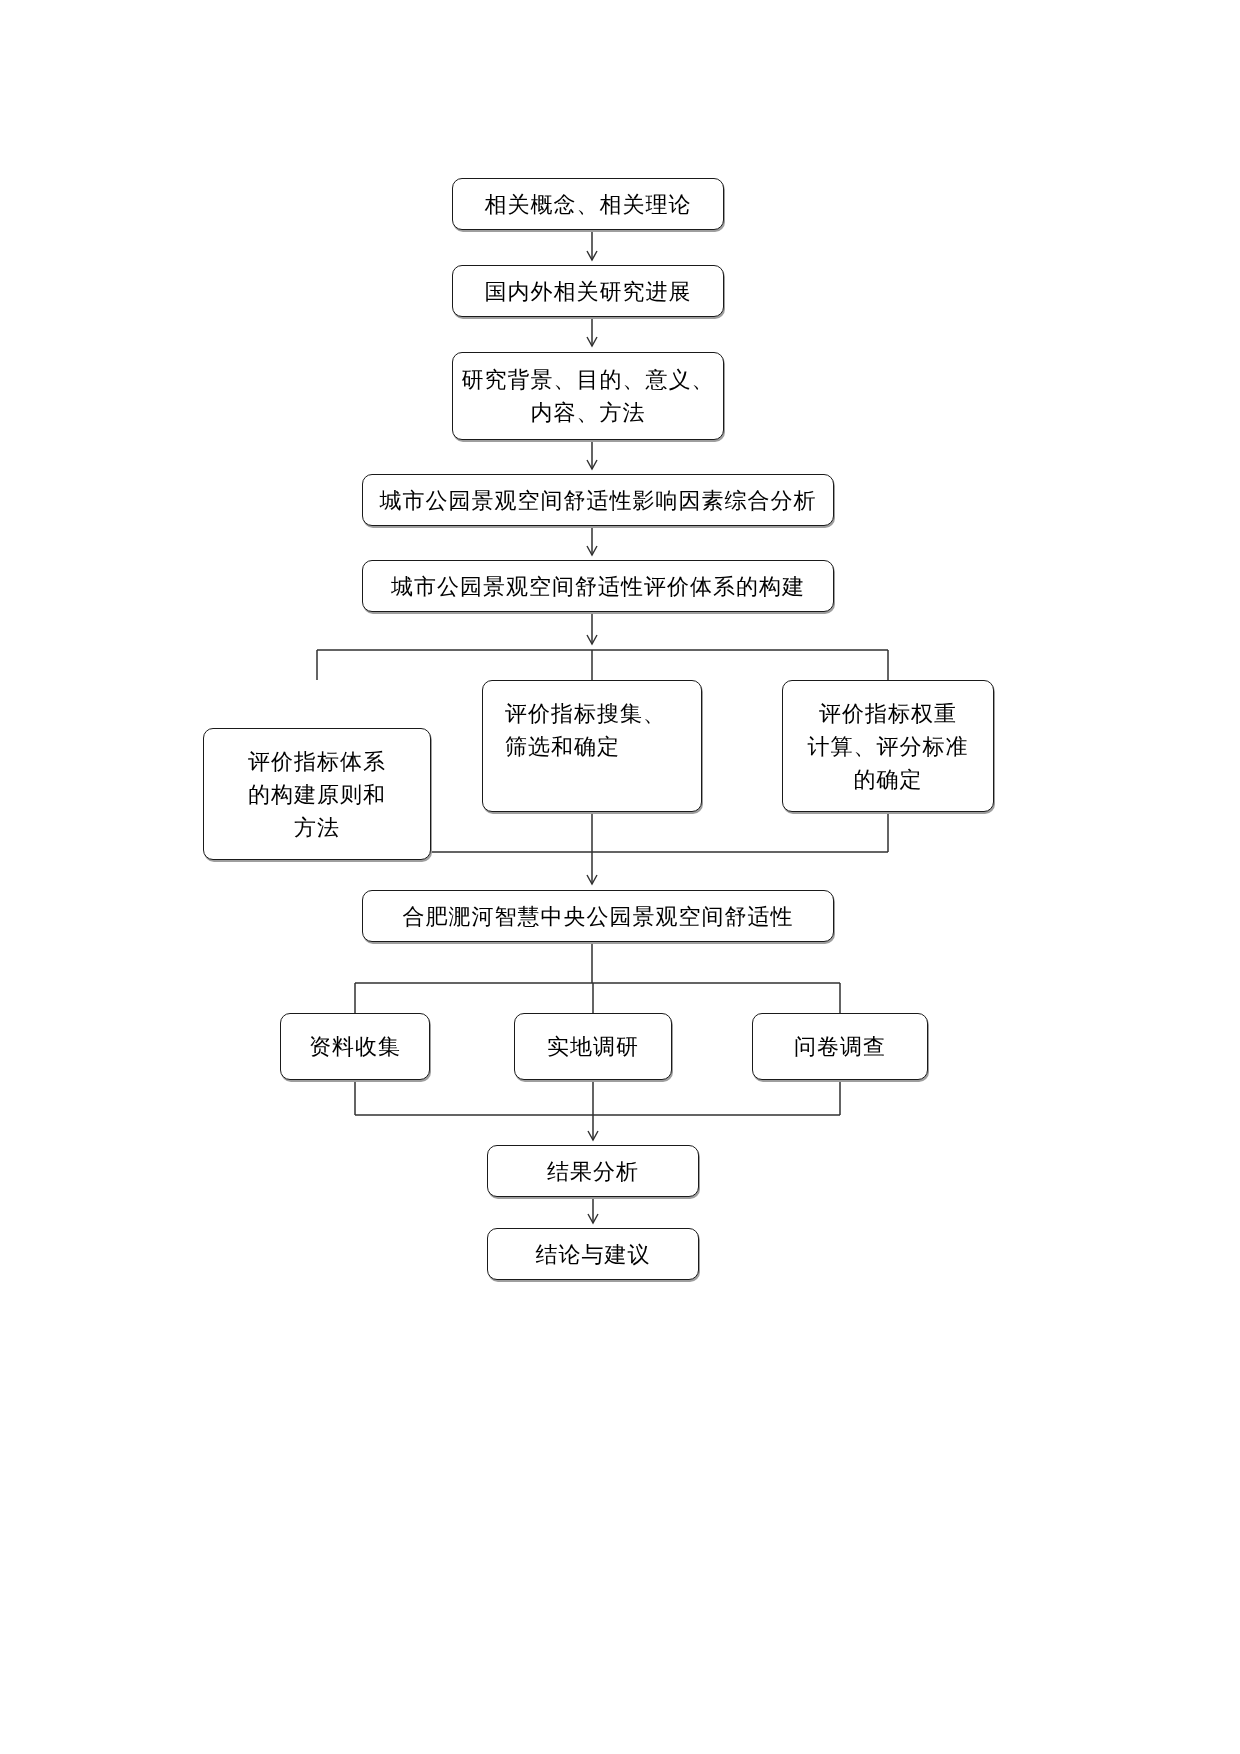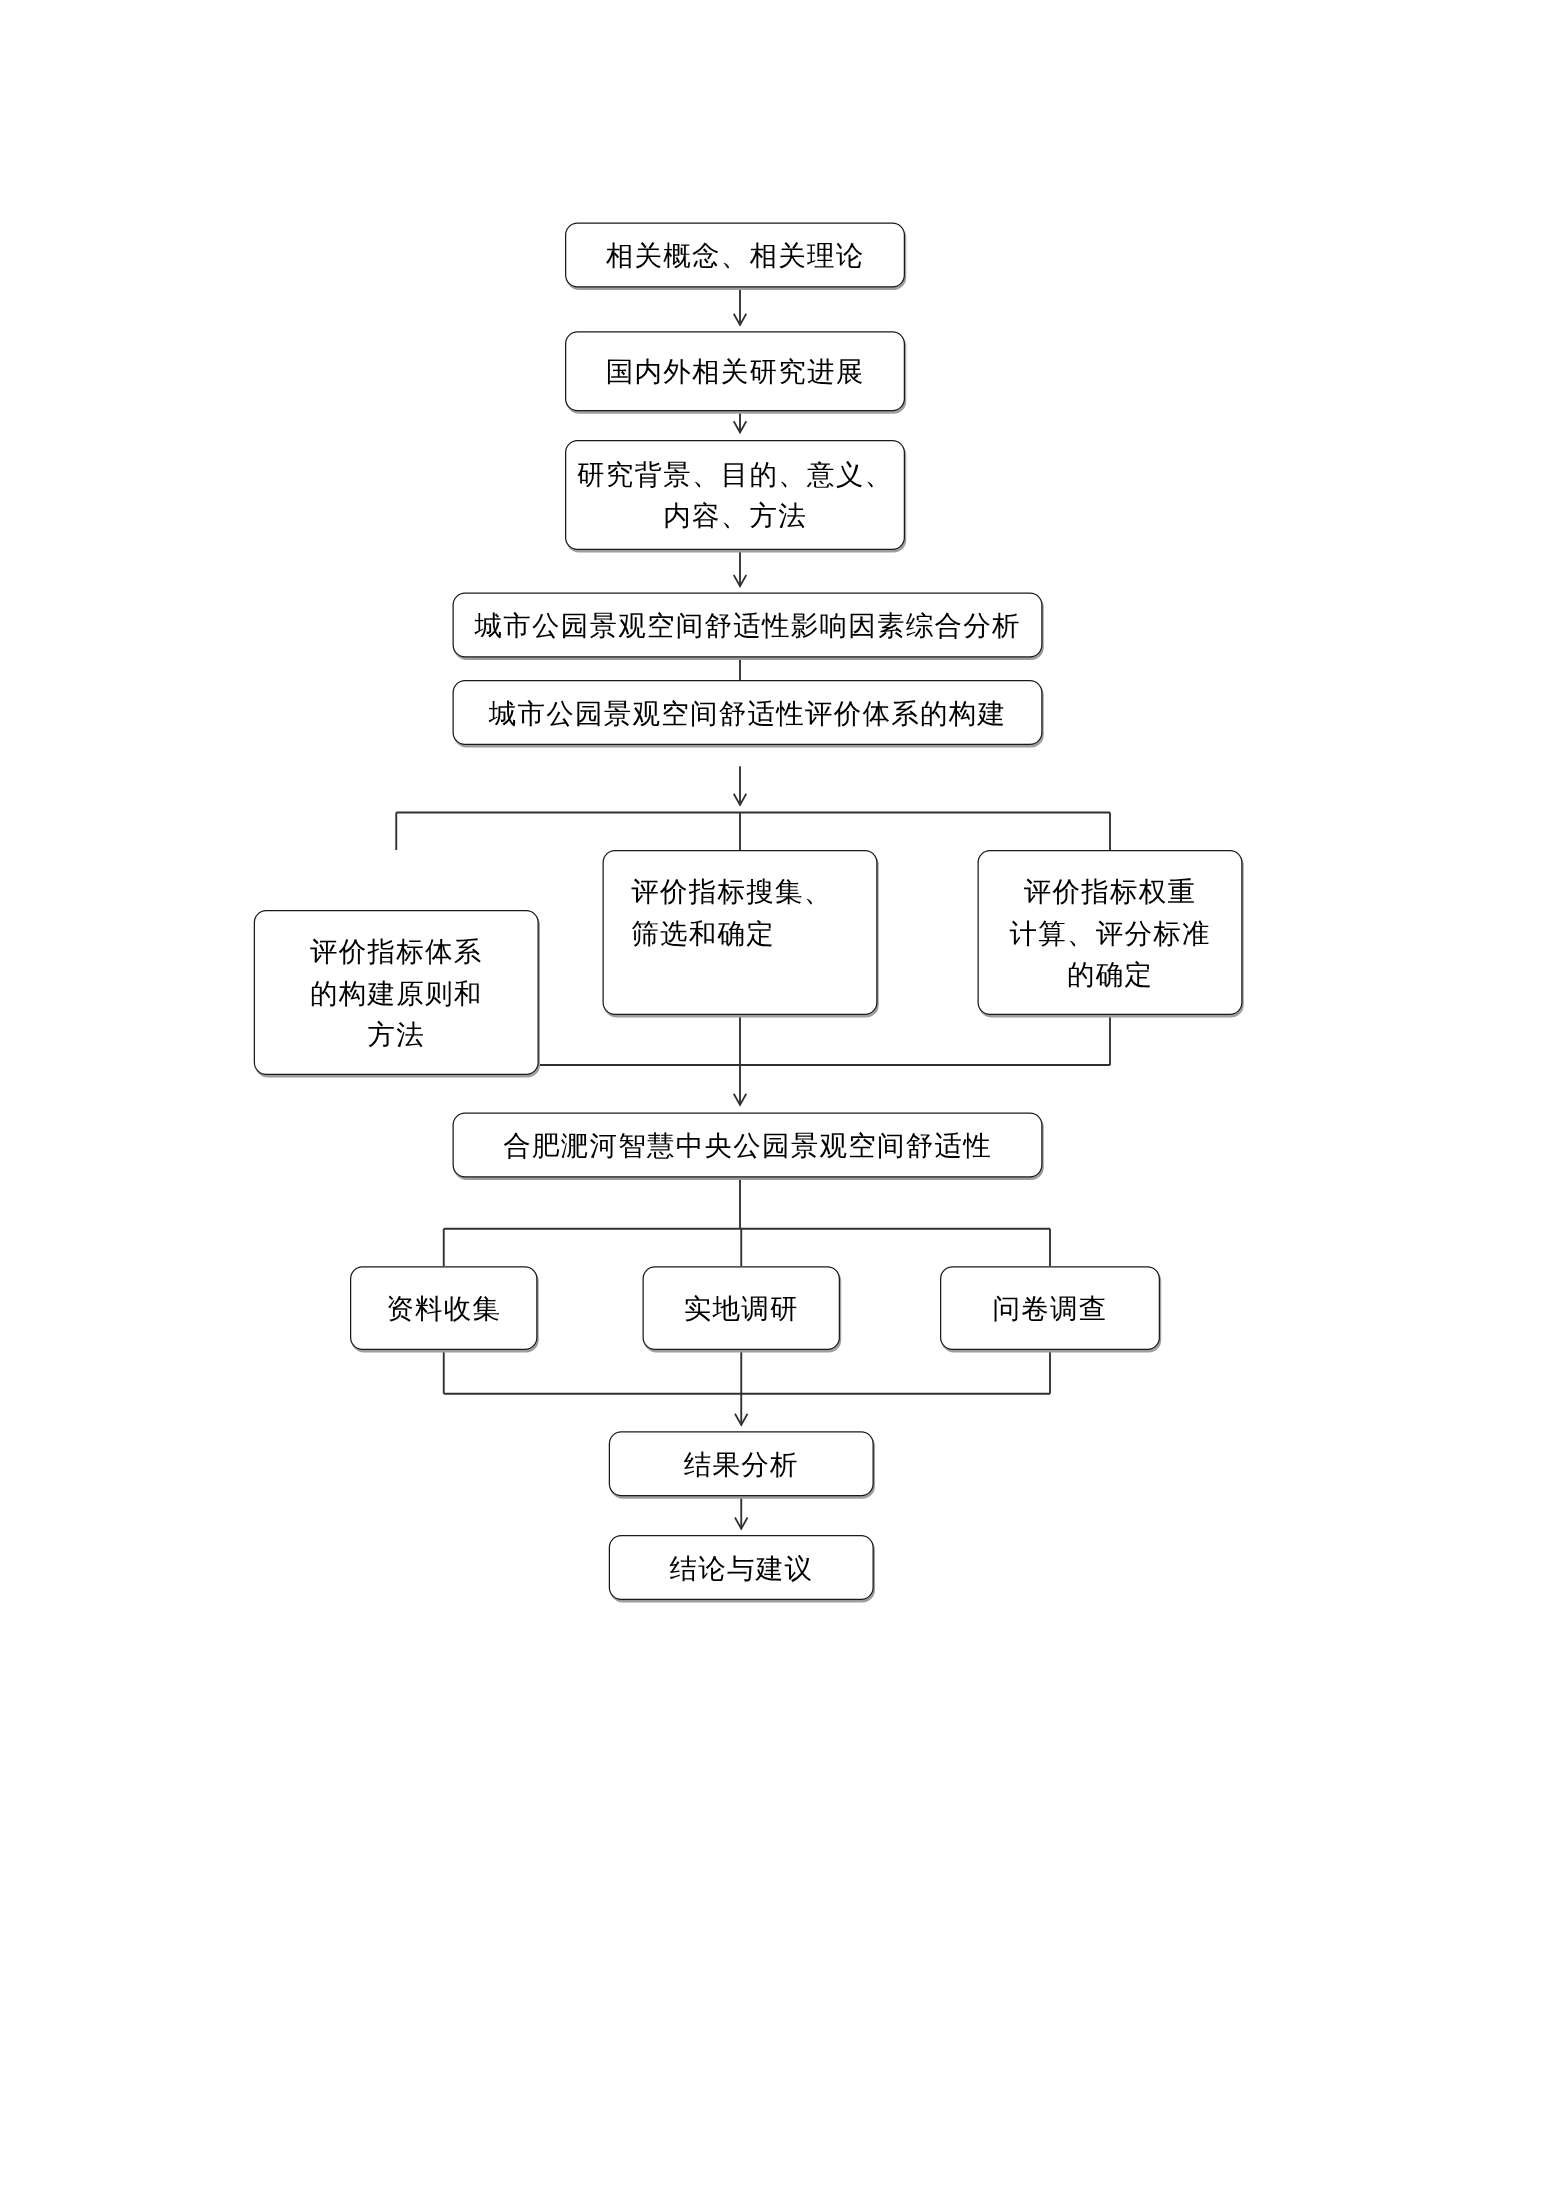--- a/index.html
+++ b/index.html
@@ -79,34 +79,34 @@
       <line x1="593" y1="1080" x2="593" y2="1140" marker-end="url(#vhead)"></line>
 
       <line x1="593" y1="1198" x2="593" y2="1223" marker-end="url(#vhead)"></line>
     </g>
   </svg>
 
   <div class="node" style="left:452px; top:178px; width:272px; height:52px;">
     <span class="ln">相关概念、相关理论</span>
   </div>
 
-  <div class="node" style="left:452px; top:265px; width:272px; height:64px;">
+  <div class="node" style="left:452px; top:265px; width:272px; height:52px;">
     <span class="ln">国内外相关研究进展</span>
   </div>
 
   <div class="node" style="left:452px; top:352px; width:272px; height:88px;">
     <span class="ln">研究背景、目的、意义、</span>
     <span class="ln">内容、方法</span>
   </div>
 
   <div class="node" style="left:362px; top:474px; width:472px; height:52px;">
     <span class="ln">城市公园景观空间舒适性影响因素综合分析</span>
   </div>
 
-  <div class="node" style="left:362px; top:544px; width:472px; height:52px;">
+  <div class="node" style="left:362px; top:560px; width:472px; height:52px;">
     <span class="ln">城市公园景观空间舒适性评价体系的构建</span>
   </div>
 
   <div class="node top-align" style="left:203px; top:680px; width:228px; height:132px;margin-top:48px;">
     <span class="ln">评价指标体系</span>
     <span class="ln">的构建原则和</span>
     <span class="ln">方法</span>
   </div>
 
   <div class="node top-align left-align" style="left:482px; top:680px; width:220px; height:132px;">

